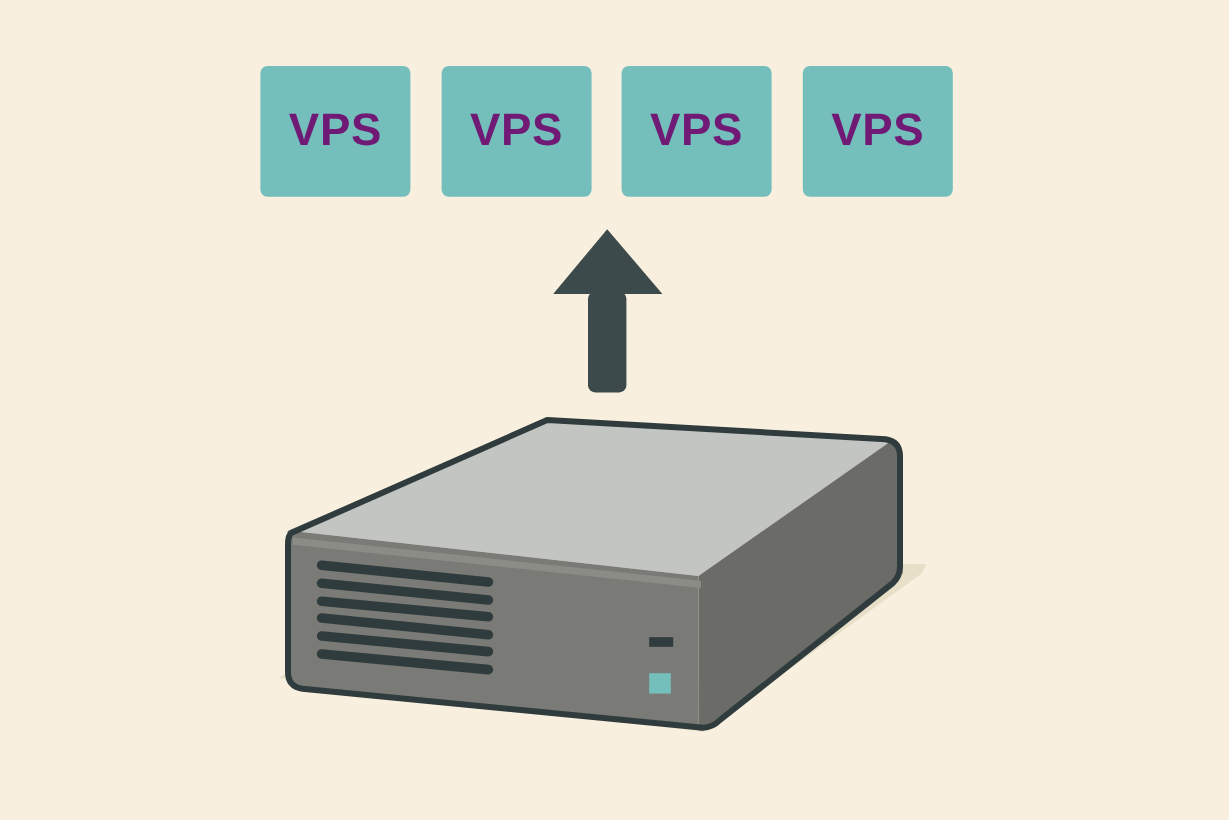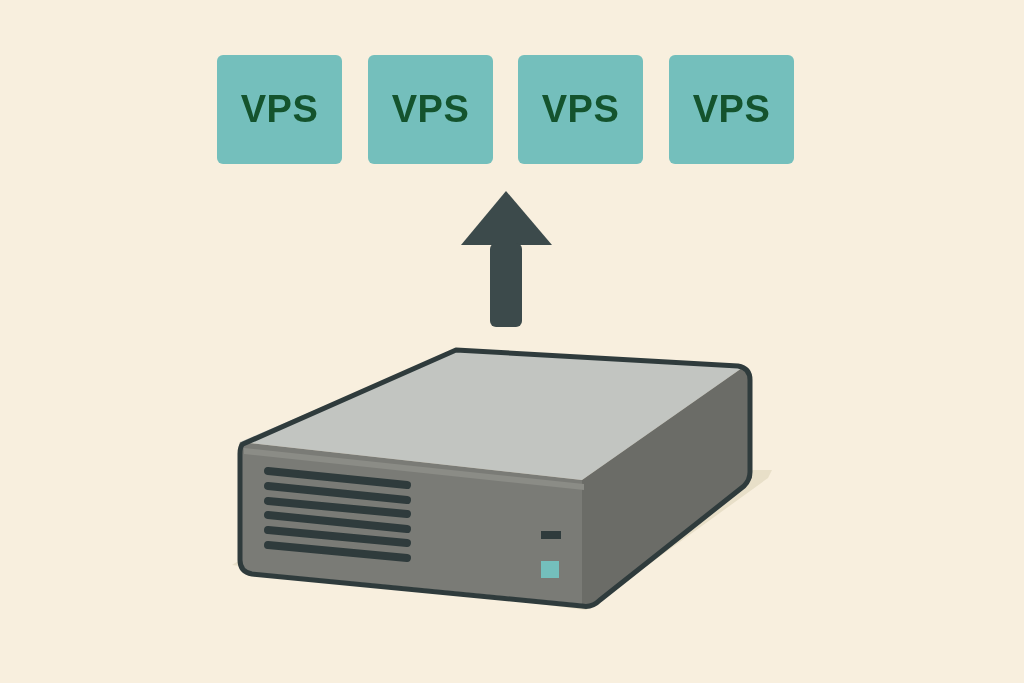--- a/index.html
+++ b/index.html
@@ -14,21 +14,21 @@
       position: absolute; top: 55px;
       width: 125px; height: 109px;
       background: #74bfbc;
       border-radius: 6px;
       display: flex; align-items: center; justify-content: center;
     }
     .vps-label {
       font-family: "Liberation Sans", sans-serif;
       font-weight: bold;
       font-size: 38px;
-      color: #14532d;
+      color: #701a75;
       letter-spacing: 0.5px;
     }
     svg.scene { position: absolute; left: 0; top: 0; }
   </style>
 </head>
 <body>
 
 <div class="vps-row">
   <div class="vps-box" style="left:217px">
     <span class="vps-label">VPS</span>

